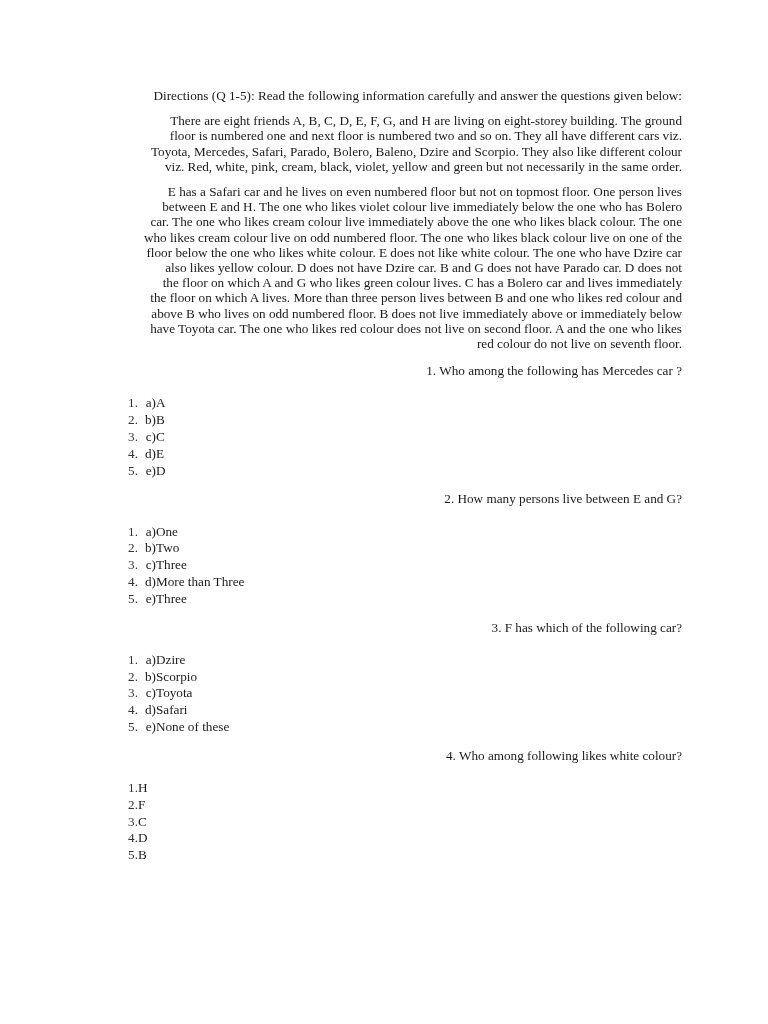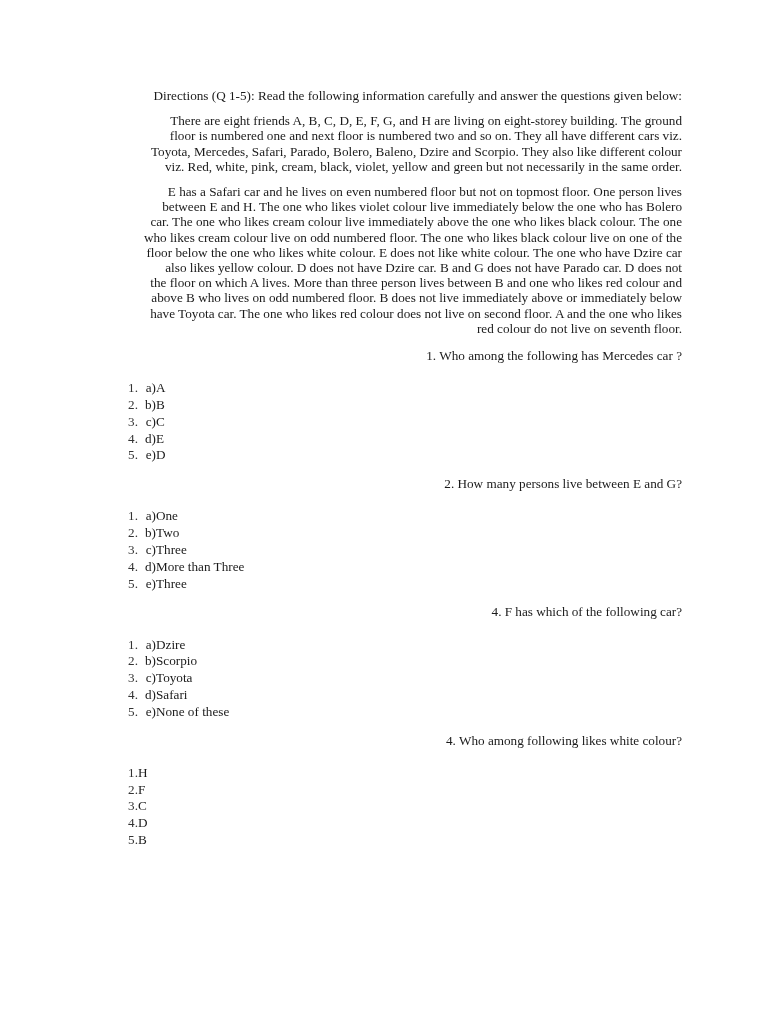--- a/index.html
+++ b/index.html
@@ -79,20 +79,21 @@
     <span class="line">viz. Red, white, pink, cream, black, violet, yellow and green but not necessarily in the same order.</span>
   </div>
 
   <div class="para">
     <span class="line">E has a Safari car and he lives on even numbered floor but not on topmost floor. One person lives</span>
     <span class="line">between E and H. The one who likes violet colour live immediately below the one who has Bolero</span>
     <span class="line">car. The one who likes cream colour live immediately above the one who likes black colour. The one</span>
     <span class="line">who likes cream colour live on odd numbered floor. The one who likes black colour live on one of the</span>
     <span class="line">floor below the one who likes white colour. E does not like white colour. The one who have Dzire car</span>
     <span class="line">also likes yellow colour. D does not have Dzire car. B and G does not have Parado car. D does not</span>
+    <span class="line">the floor on which A and G who likes green colour lives. C has a Bolero car and lives immediately</span>
     <span class="line">the floor on which A lives. More than three person lives between B and one who likes red colour and</span>
     <span class="line">above B who lives on odd numbered floor. B does not live immediately above or immediately below</span>
     <span class="line">have Toyota car. The one who likes red colour does not live on second floor. A and the one who likes</span>
     <span class="line">red colour do not live on seventh floor.</span>
   </div>
 
   <div class="question">
     <p class="q-text">1. Who among the following has Mercedes car ?</p>
     <ul class="options">
       <li class="option">
@@ -148,21 +149,21 @@
       </li>
       <li class="option">
         <span class="opt-num">5.</span>
         <span class="opt-letter">e)</span>
         <span class="opt-text">Three</span>
       </li>
     </ul>
   </div>
 
   <div class="question">
-    <p class="q-text">4. F has which of the following car?</p>
+    <p class="q-text">3. F has which of the following car?</p>
     <ul class="options">
       <li class="option">
         <span class="opt-num">1.</span>
         <span class="opt-letter">a)</span>
         <span class="opt-text">Dzire</span>
       </li>
       <li class="option">
         <span class="opt-num">2.</span>
         <span class="opt-letter">b)</span>
         <span class="opt-text">Scorpio</span>

